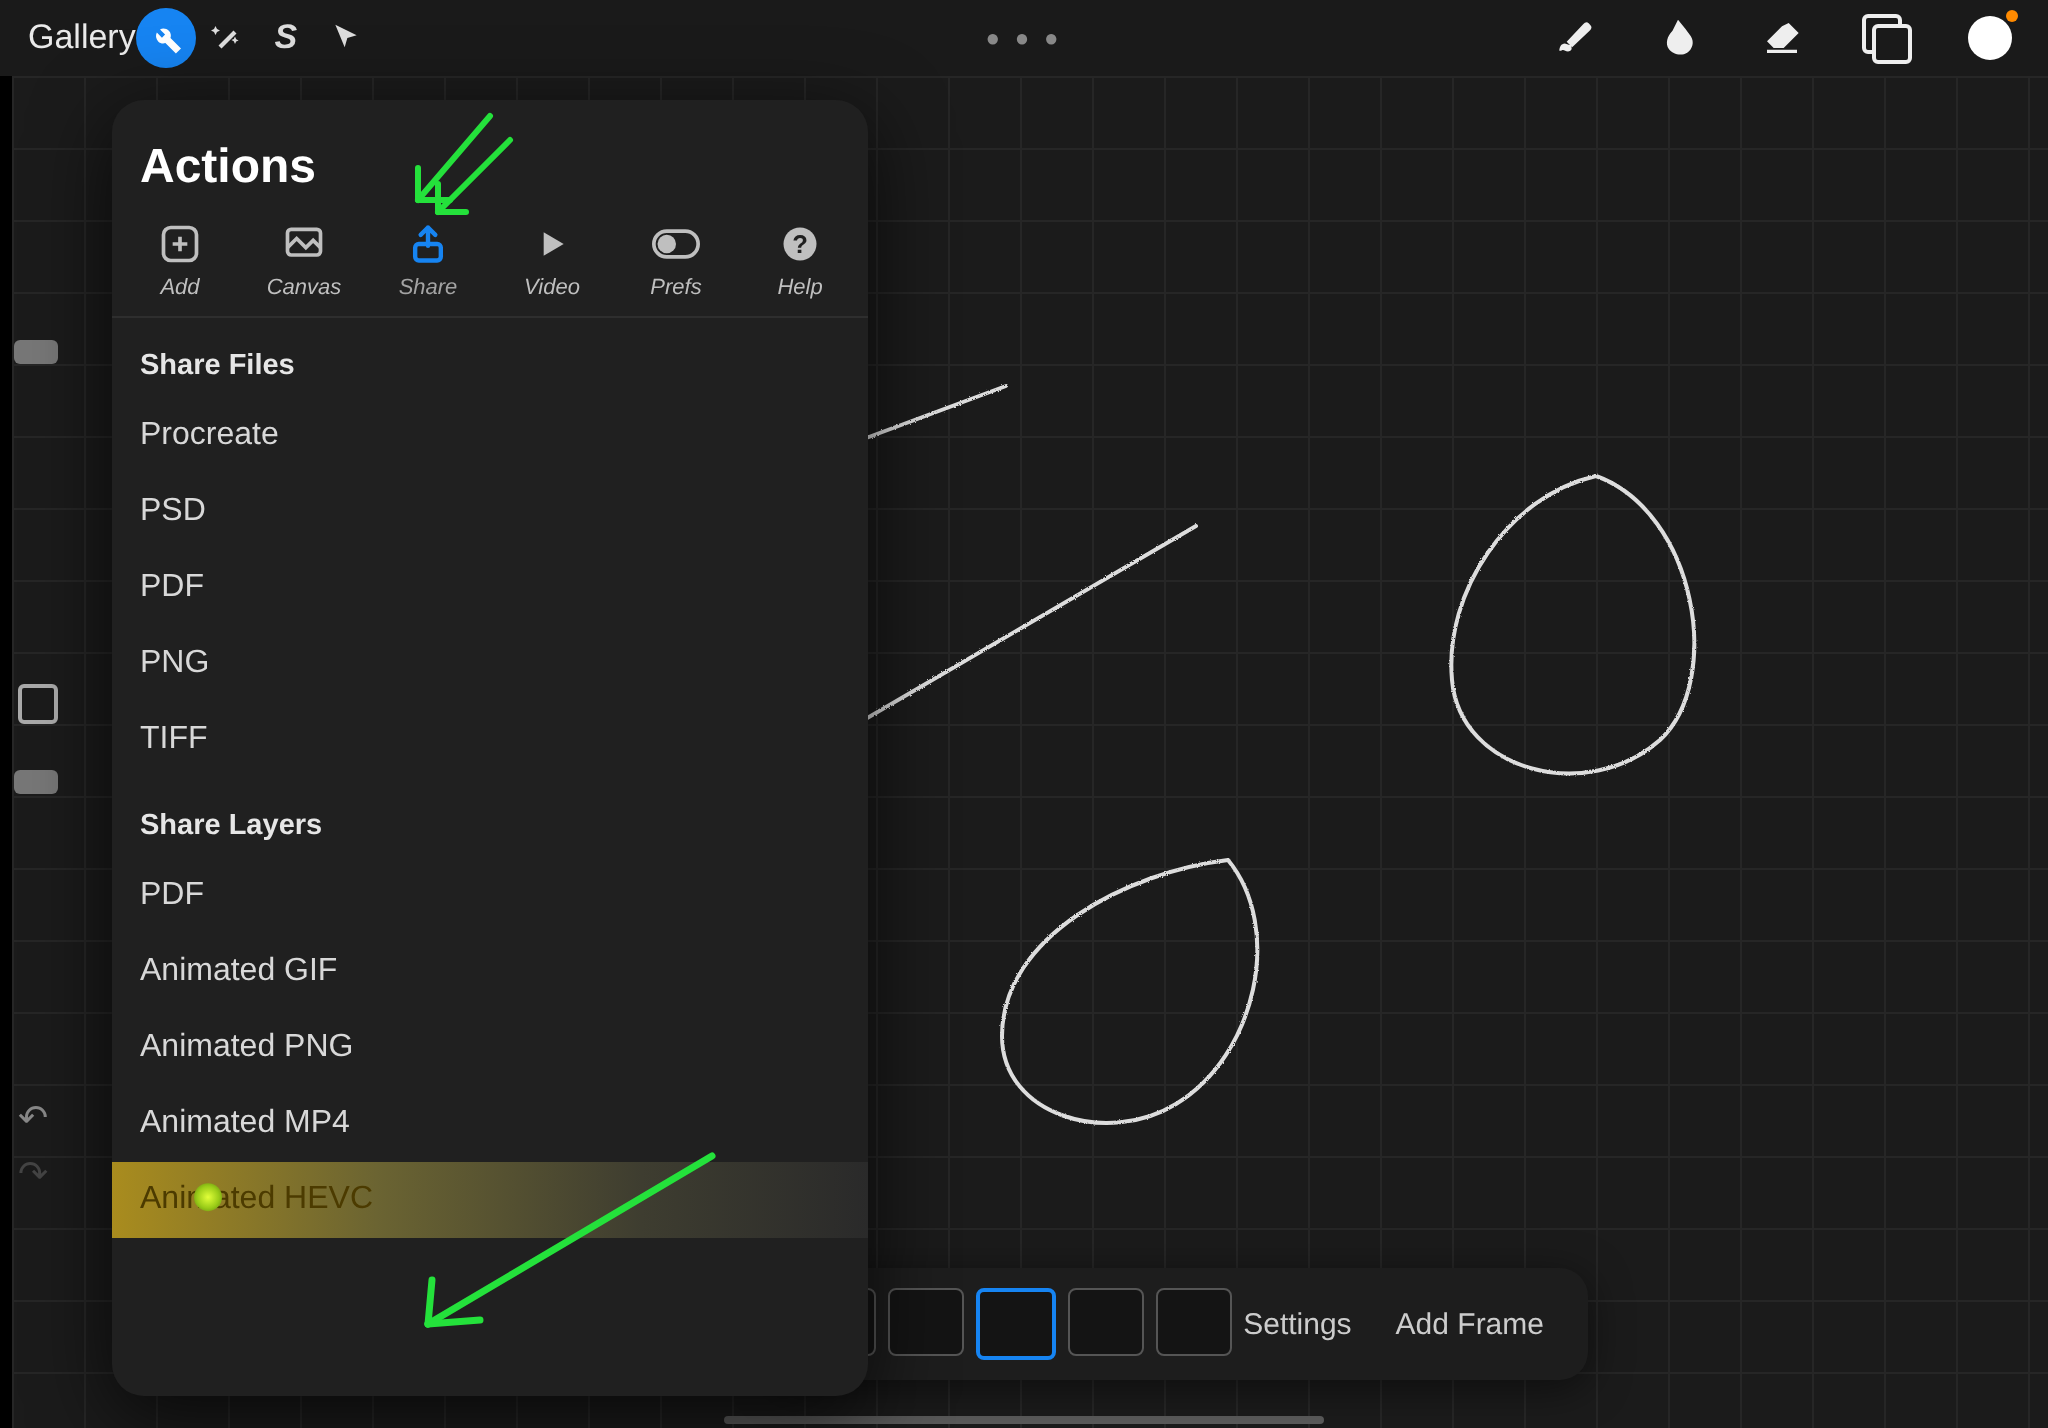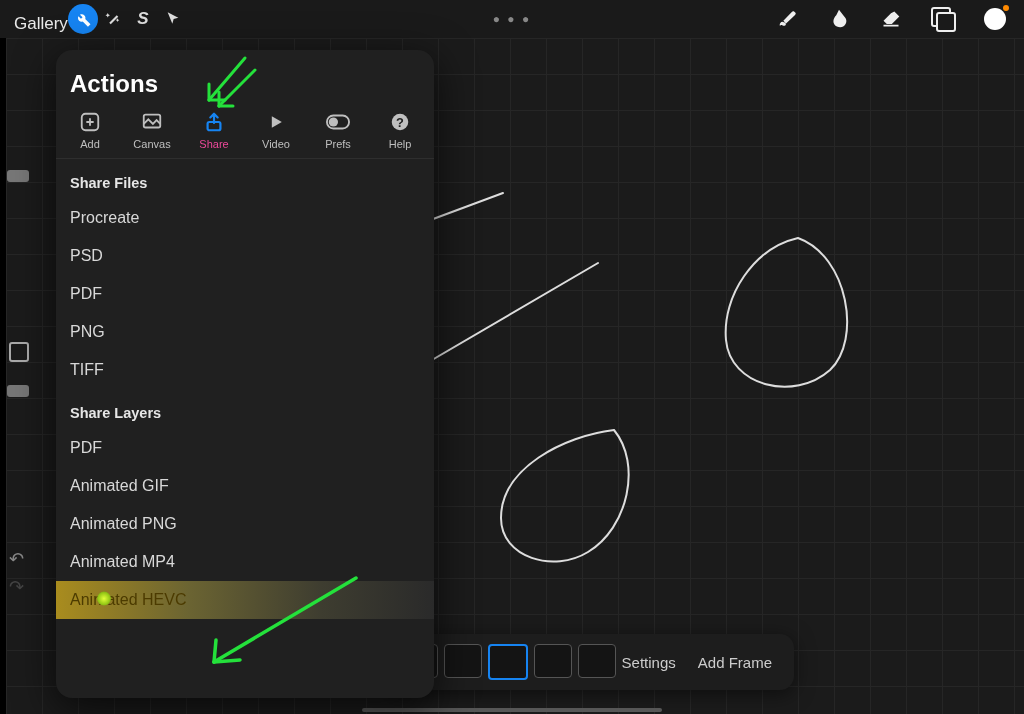--- a/index.html
+++ b/index.html
@@ -18,21 +18,21 @@
     position: absolute;
     top: 0;
     left: 0;
     width: 1024px;
     height: 38px;
     background: #1a1a1a;
     display: flex;
     align-items: center;
     z-index: 5;
   }
-  .tb-left { display: flex; align-items: flex-end; padding-left: 14px; }
+  .tb-left { display: flex; align-items: center; padding-left: 14px; }
   .tb-right { margin-left: auto; display: flex; align-items: center; gap: 30px; padding-right: 18px; }
   .gallery-link { color: #eaeaea; font-size: 17px; }
   .round-btn {
     width: 30px; height: 30px; border-radius: 50%;
     display: flex; align-items: center; justify-content: center;
     color: #eee; font-size: 16px;
   }
   .round-btn.active { background: #1684f2; color: #fff; }
   .tb-icon { width: 22px; height: 22px; display:flex; align-items:center; justify-content:center; color:#eee; }
   .tb-dots { position:absolute; left:50%; top:50%; transform:translate(-50%,-50%); color:#888; letter-spacing:2px; font-size:12px;}
@@ -73,23 +73,23 @@
     background:#202020;
     border-radius:16px;
     box-shadow:0 10px 40px rgba(0,0,0,0.7);
     z-index:10;
     overflow:hidden;
     display:flex; flex-direction:column;
   }
   .panel-title { font-size:24px; font-weight:700; color:#fff; padding:20px 14px 12px 14px;}
   .tab-row { display:flex; justify-content:space-between; padding:0 10px 8px 10px; border-bottom:1px solid #2e2e2e;}
   .tab { display:flex; flex-direction:column; align-items:center; gap:4px; width:48px; color:#bfbfbf; cursor:pointer;}
-  .tab.active { color:#ec4899; }
+  .tab.active { color:#a3a3a3; }
   .tab .tabicon { width:24px; height:24px; display:flex; align-items:center; justify-content:center;}
-  .tab .tablabel { font-size:11px; }
+  .tab .tablabel { font-size:11px;font-style:italic; }
 
   .section-head { font-size:14.5px; font-weight:600; color:#e6e6e6; padding:16px 14px 8px 14px;}
   .opt { padding:10px 14px; font-size:16px; color:#d8d8d8; cursor:pointer;}
   .opt + .opt { border-top:0; }
   .opt.highlight {
     position:relative;
     color:#4c3b00;
     background:linear-gradient(90deg,#a98c1e 0%, #6b6432 35%, #3e3d30 70%, #2a2a2a 100%);
   }
   .highlight-dot {

